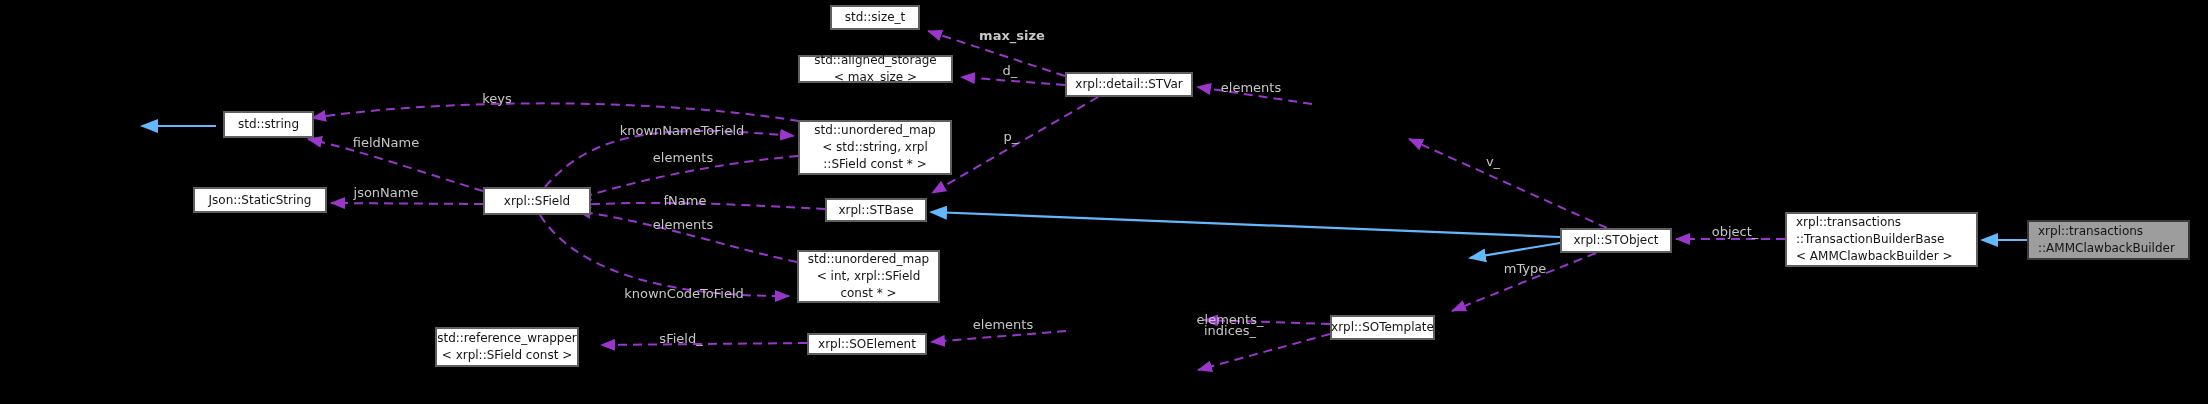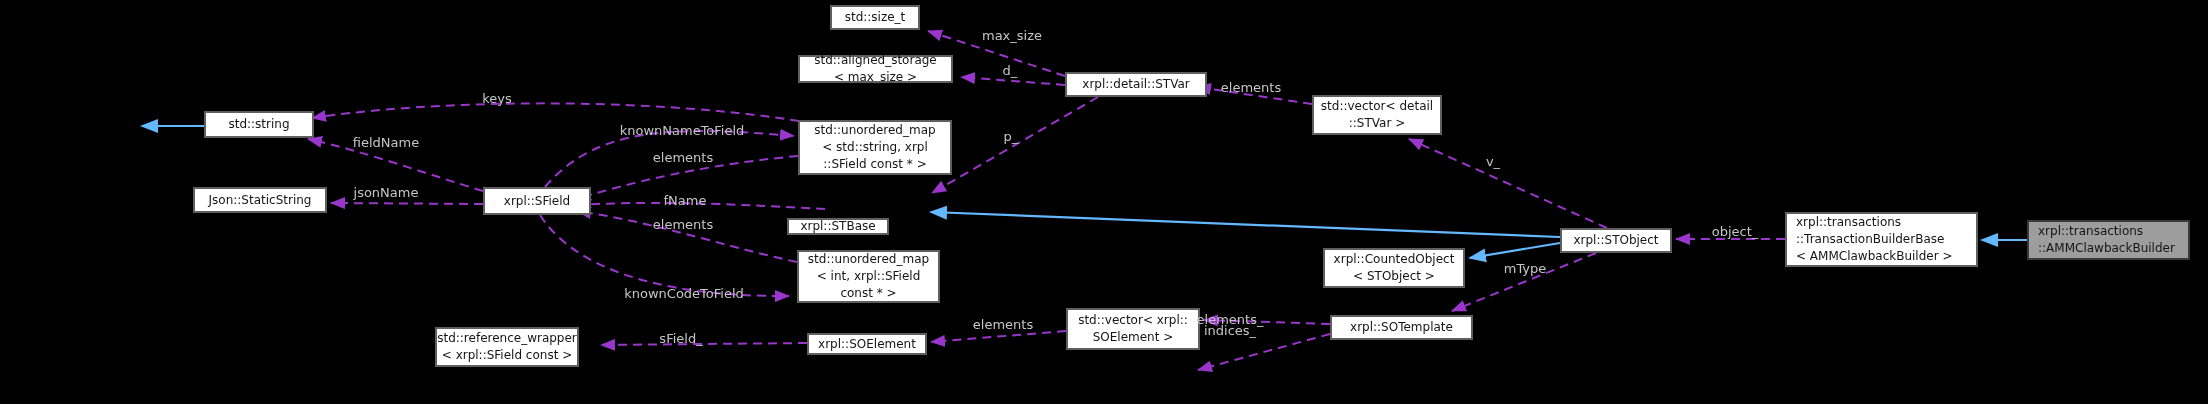--- a/index.html
+++ b/index.html
@@ -62,87 +62,75 @@
       </g>
   </svg>
 <div class="edge-label" style="left: 497px; top: 98px;">keys</div>
     <div class="edge-label" style="left: 386px; top: 142px;">fieldName</div>
     <div class="edge-label" style="left: 386px; top: 192px;">jsonName</div>
     <div class="edge-label" style="left: 682px; top: 130px;">knownNameToField</div>
     <div class="edge-label" style="left: 683px; top: 157px;">elements</div>
     <div class="edge-label" style="left: 685px; top: 200px;">fName</div>
     <div class="edge-label" style="left: 683px; top: 224px;">elements</div>
     <div class="edge-label" style="left: 684px; top: 293px;">knownCodeToField</div>
-    <div class="edge-label" style="left: 1012px; top: 35px;">max_size</div>
+    <div class="edge-label" style="left: 1012px; top: 35px; font-weight: bold;">max_size</div>
     <div class="edge-label" style="left: 1010px; top: 70px;">d_</div>
     <div class="edge-label" style="left: 1011px; top: 136px;">p_</div>
     <div class="edge-label" style="left: 1251px; top: 87px;">elements</div>
     <div class="edge-label" style="left: 1493px; top: 161px;">v_</div>
     <div class="edge-label" style="left: 681px; top: 338px;">sField_</div>
     <div class="edge-label" style="left: 1003px; top: 324px;">elements</div>
     <div class="edge-label" style="left: 1230px; top: 319px;">elements_</div>
     <div class="edge-label" style="left: 1230px; top: 330px;">indices_</div>
     <div class="edge-label" style="left: 1525px; top: 268px;">mType</div>
     <div class="edge-label" style="left: 1735px; top: 231px;">object_</div>
-    <div class="node" style="left: 204px; top: 111px; width: 110px; height: 27px;">
+    <div class="node" style="left: 223px; top: 111px; width: 91px; height: 27px;">
       <span>std::string</span>
     </div>
     <div class="node" style="left: 193px; top: 187px; width: 134px; height: 26px;">
       <span>Json::StaticString</span>
     </div>
     <div class="node" style="left: 483px; top: 187px; width: 108px; height: 28px;">
       <span>xrpl::SField</span>
     </div>
     <div class="node" style="left: 830px; top: 5px; width: 90px; height: 25px;">
       <span>std::size_t</span>
     </div>
     <div class="node" style="left: 798px; top: 55px; width: 155px; height: 28px;">
       <span>std::aligned_storage</span>
       <span>&lt; max_size &gt;</span>
     </div>
     <div class="node" style="left: 798px; top: 120px; width: 154px; height: 55px;">
       <span>std::unordered_map</span>
       <span>&lt; std::string, xrpl</span>
       <span>::SField const * &gt;</span>
     </div>
-    <div class="node" style="left: 787px; top: 198px; width: 102px; height: 17px; margin-top: 20px;">
+    <div class="node" style="left: 825px; top: 198px; width: 102px; height: 24px;">
       <span>xrpl::STBase</span>
     </div>
     <div class="node" style="left: 797px; top: 250px; width: 143px; height: 53px;">
       <span>std::unordered_map</span>
       <span>&lt; int, xrpl::SField</span>
       <span>const * &gt;</span>
     </div>
     <div class="node" style="left: 435px; top: 327px; width: 144px; height: 40px;">
       <span>std::reference_wrapper</span>
       <span>&lt; xrpl::SField const &gt;</span>
     </div>
     <div class="node" style="left: 807px; top: 333px; width: 120px; height: 22px;">
       <span>xrpl::SOElement</span>
     </div>
-    <div class="node" style="left: 1065px; top: 72px; width: 142px; height: 25px;">
+    <div class="node" style="left: 1065px; top: 72px; width: 128px; height: 25px;">
       <span>xrpl::detail::STVar</span>
-    </div>
-    <div class="node" style="left: 1312px; top: 95px; width: 130px; height: 40px;">
-      <span>std::vector&lt; detail</span>
-      <span>::STVar &gt;</span>
-    </div>
-    <div class="node" style="left: 1066px; top: 308px; width: 134px; height: 42px;">
-      <span>std::vector&lt; xrpl::</span>
-      <span>SOElement &gt;</span>
     </div>
     <div class="node" style="left: 1065px; top: 373px; width: 135px; height: 25px; margin-top: 45px;">
       <span>std::vector&lt; int &gt;</span>
     </div>
-    <div class="node" style="left: 1330px; top: 315px; width: 143px; height: 25px;">
+    <div class="node" style="left: 1330px; top: 315px; width: 105px; height: 25px;">
       <span>xrpl::SOTemplate</span>
-    </div>
-    <div class="node" style="left: 1323px; top: 248px; width: 142px; height: 40px;">
-      <span>xrpl::CountedObject</span>
-      <span>&lt; STObject &gt;</span>
     </div>
     <div class="node" style="left: 1560px; top: 228px; width: 112px; height: 25px;">
       <span>xrpl::STObject</span>
     </div>
     <div class="node left-align" style="left: 1785px; top: 212px; width: 193px; height: 55px;">
       <span>xrpl::transactions</span>
       <span>::TransactionBuilderBase</span>
       <span>&lt; AMMClawbackBuilder &gt;</span>
     </div>
     <div class="node highlight left-align" style="left: 2027px; top: 220px; width: 163px; height: 40px;">

